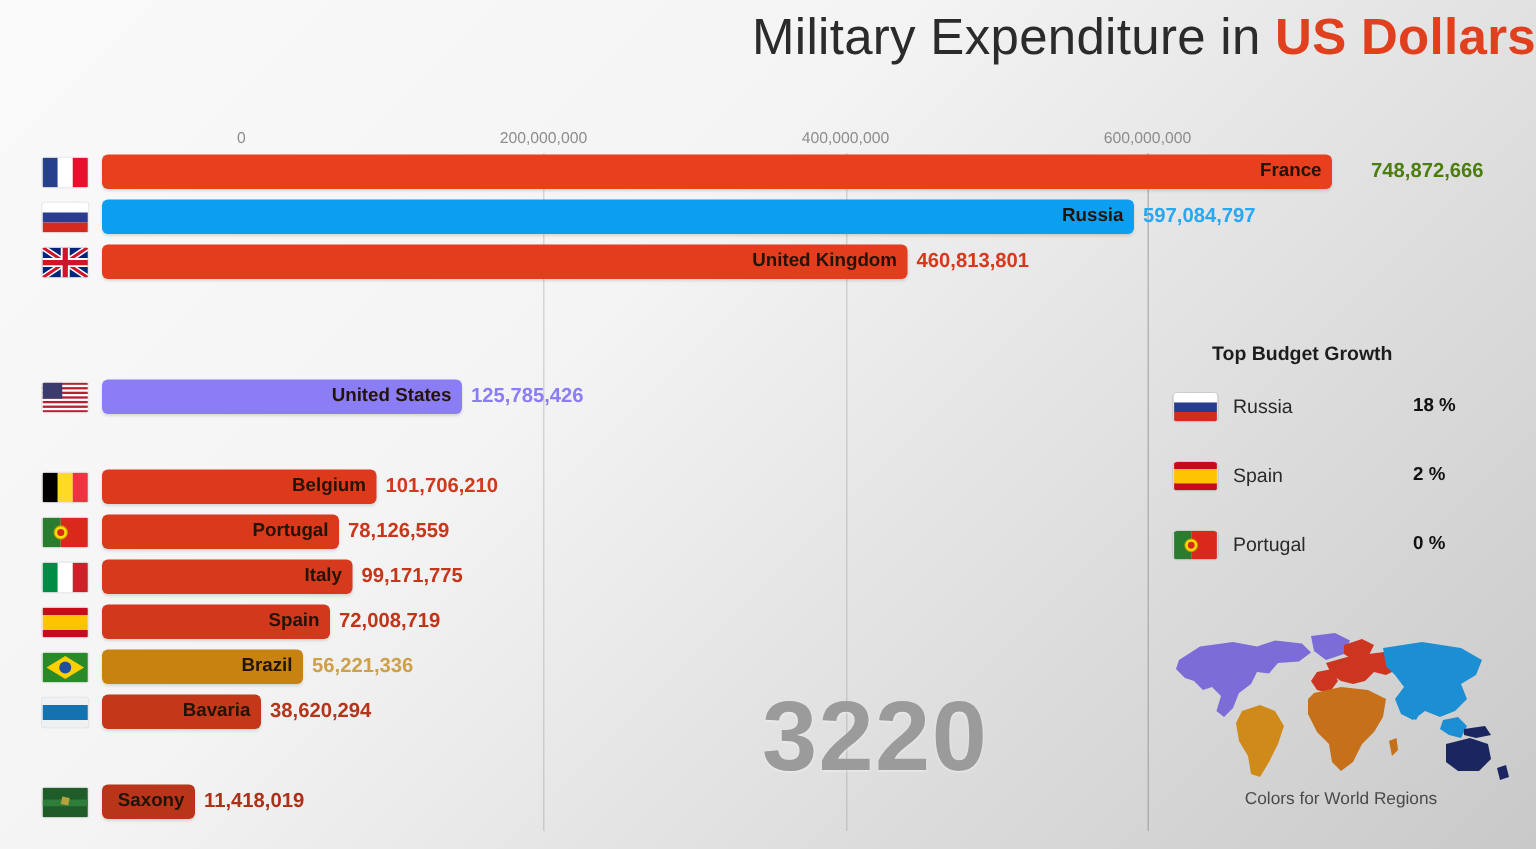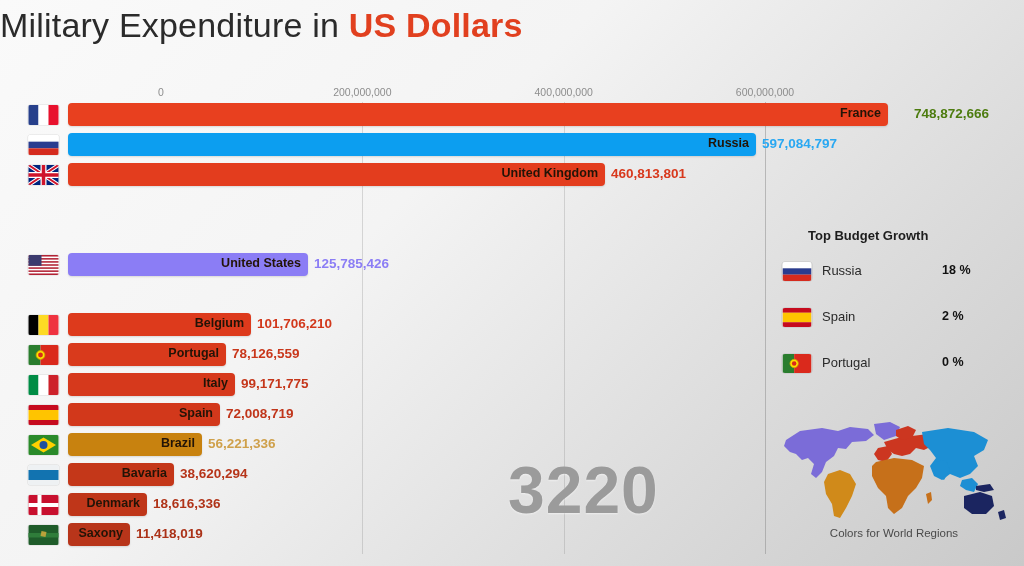--- a/index.html
+++ b/index.html
@@ -6,21 +6,21 @@
   body{
     width:1024px;height:566px;overflow:hidden;
     font-family:"Liberation Sans", sans-serif;
     background:linear-gradient(135deg,#fafafa 0%,#f4f4f4 38%,#dcdcdc 72%,#c9c9c9 100%);
     position:relative;
   }
   #stage{position:absolute;inset:0;}
 
   
   .title{
-    position:absolute;left:0;top:6px;width:1024px;text-align:left;
+    position:absolute;left:0;top:6px;width:1024px;text-align:right;
     font-size:34px;color:#2b2b2b;letter-spacing:.2px;white-space:nowrap;
   }
   .title .hl{color:#e1401f;font-weight:bold;}
 
   
   .axis{position:absolute;left:0;top:86px;width:1024px;height:16px;}
   .tick{
     position:absolute;top:0;transform:translateX(-50%);
     font-size:10.5px;color:#8d8d8d;white-space:nowrap;
   }
@@ -219,32 +219,20 @@
       <div class="row" style="top: 360px;">
         <div class="flag">
           <svg viewBox="0 0 30 20" xmlns="http://www.w3.org/2000/svg">
             <rect width="30" height="20" fill="#eef1f3"></rect>
             <rect y="5" width="30" height="10" fill="#1273b0"></rect>
           </svg>
         </div>
         <div class="bar" style="width: 106px; background: rgb(196, 55, 25);"></div>
         <div class="barlabel" style="left: 167px;">Bavaria</div>
         <div class="barvalue" style="left: 180px; color: rgb(182, 52, 25);">38,620,294</div>
-      </div>
-      <div class="row" style="top: 390px;">
-        <div class="flag">
-          <svg viewBox="0 0 30 20" xmlns="http://www.w3.org/2000/svg">
-            <rect width="30" height="20" fill="#c8102e"></rect>
-            <rect x="9" width="4" height="20" fill="#fff"></rect>
-            <rect y="8" width="30" height="4" fill="#fff"></rect>
-          </svg>
-        </div>
-        <div class="bar" style="width: 79px; background: rgb(191, 54, 25);"></div>
-        <div class="barlabel" style="left: 140px;">Denmark</div>
-        <div class="barvalue" style="left: 153px; color: rgb(176, 51, 24);">18,616,336</div>
       </div>
       <div class="row" style="top: 420px;">
         <div class="flag">
           <svg viewBox="0 0 30 20" xmlns="http://www.w3.org/2000/svg">
             <rect width="30" height="20" fill="#1f5c2a"></rect>
             <rect y="8" width="30" height="4.5" fill="#2f7d3a"></rect>
             <path d="M13 6 L18 7 L17 12 L12 11 Z" fill="#b9a23a"></path>
           </svg>
         </div>
         <div class="bar" style="width: 62px; background: rgb(184, 53, 26);"></div>

